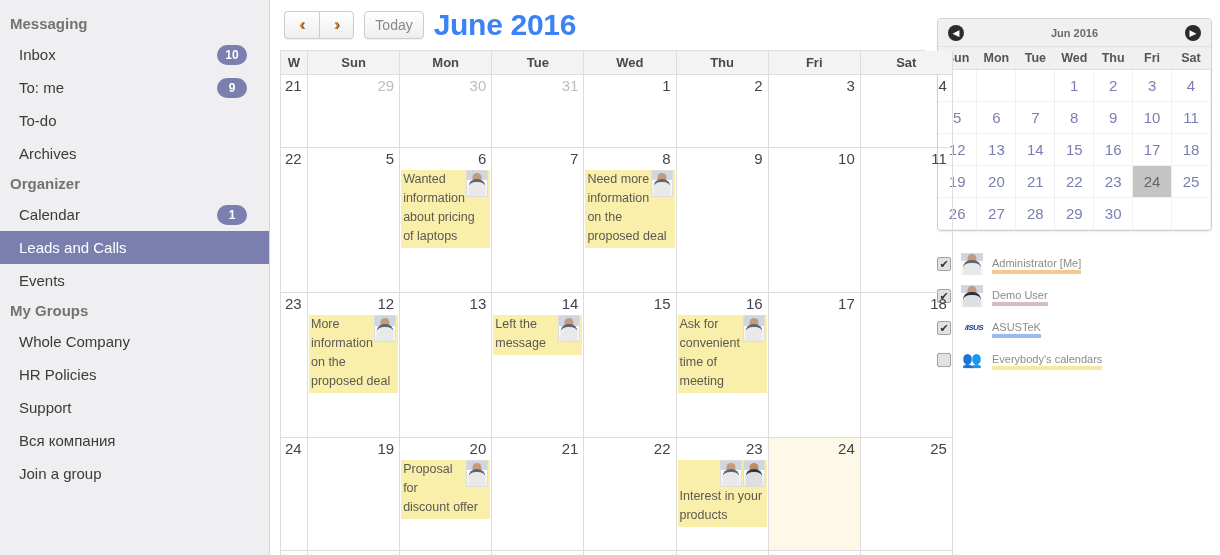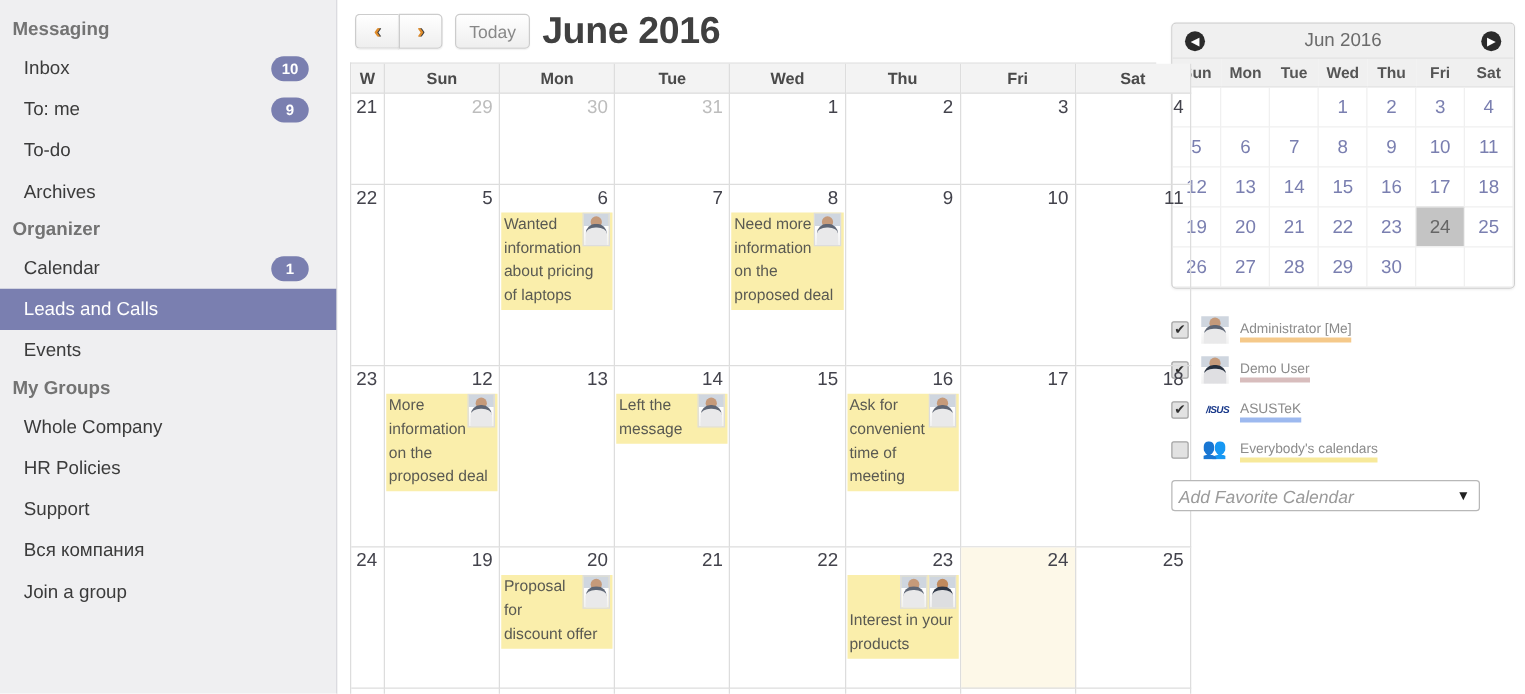--- a/index.html
+++ b/index.html
@@ -78,21 +78,21 @@
     border-radius: 4px;
     box-shadow: 0 1px 1px rgba(0,0,0,0.06);
   }
   .btngrp .btn { border-radius: 0; border-right-width: 0; }
   .btngrp .btn:first-child { border-radius: 4px 0 0 4px; }
   .btngrp .btn:last-child { border-radius: 0 4px 4px 0; border-right-width: 1px; }
   .btn.nav { font-size: 17px; padding: 3px 14px; color: #e08c2a; font-weight: bold;
              text-shadow: 1px 0 0 #3d3d3d; }
   .btn.today { margin-left: 10px; color: #888; font-size: 14px; padding: 5px 10px; }
   .cal-title {
-    font-size: 30px; font-weight: bold; color: #404040;
+    font-size: 30px; font-weight: bold; color: #3b82f6;
     margin-left: 10px; letter-spacing: -0.3px;
     line-height: 1;
   }
   .viewgrp { position: absolute; right: 10px; top: 7px; }
   .viewgrp .btn { font-size: 15px; padding: 6px 13px; }
   .viewgrp .btn.sel {
     background: linear-gradient(#c9c9c9, #d6d6d6);
     box-shadow: inset 0 2px 4px rgba(0,0,0,0.18);
     color: #444;
   }
@@ -178,21 +178,21 @@
     box-shadow: 0 1px 2px rgba(0,0,0,0.07);
     overflow: hidden;
   }
   .mini-head {
     height: 28px; position: relative;
     background: #f0f0f0;
     border-bottom: 1px solid #e2e2e2;
   }
   .mini-title {
     text-align: center; line-height: 28px;
-    font-size: 15px; font-weight: normal; color: #6b6b6b;
+    font-size: 11px; font-weight: bold; color: #6b6b6b;
   }
   .mini-arrow {
     position: absolute; top: 6px;
     width: 16px; height: 16px; border-radius: 50%;
     background: #2b2b2b; color: #fff;
     font-size: 9px; line-height: 16px; text-align: center;
     cursor: pointer;
   }
   .mini-arrow.prev { left: 10px; }
   .mini-arrow.next { right: 10px; }
@@ -548,18 +548,14 @@
           <span class="logo-asus">/ISUS</span>
           <span class="cal-name"><span>ASUSTeK</span><span class="ul" style="background:#9db9ef"></span></span>
         </div>
         <div class="cal-list-row">
           <span class="cb"></span>
           <span class="grp-icon">👥</span>
           <span class="cal-name"><span>Everybody's calendars</span><span class="ul" style="background:#f7e99a"></span></span>
         </div>
       </div>
 
-    <div class="fav-select">
-      <span>Add Favorite Calendar</span>
-      <span class="caret">▼</span>
-    </div>
   </div>
 </div>
 
 </body></html>

